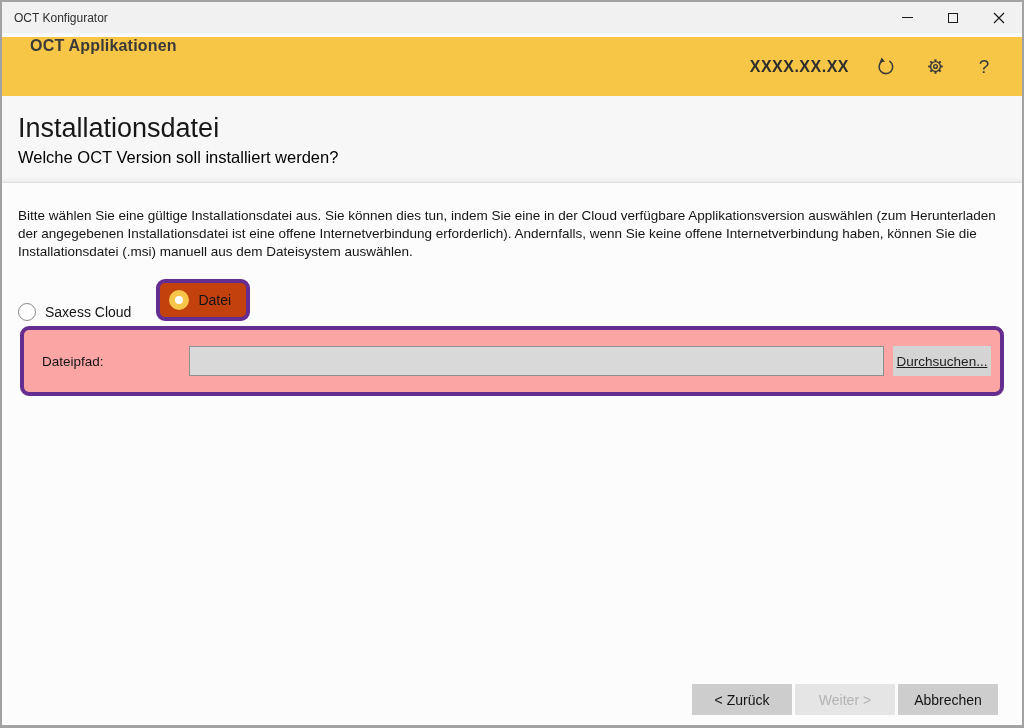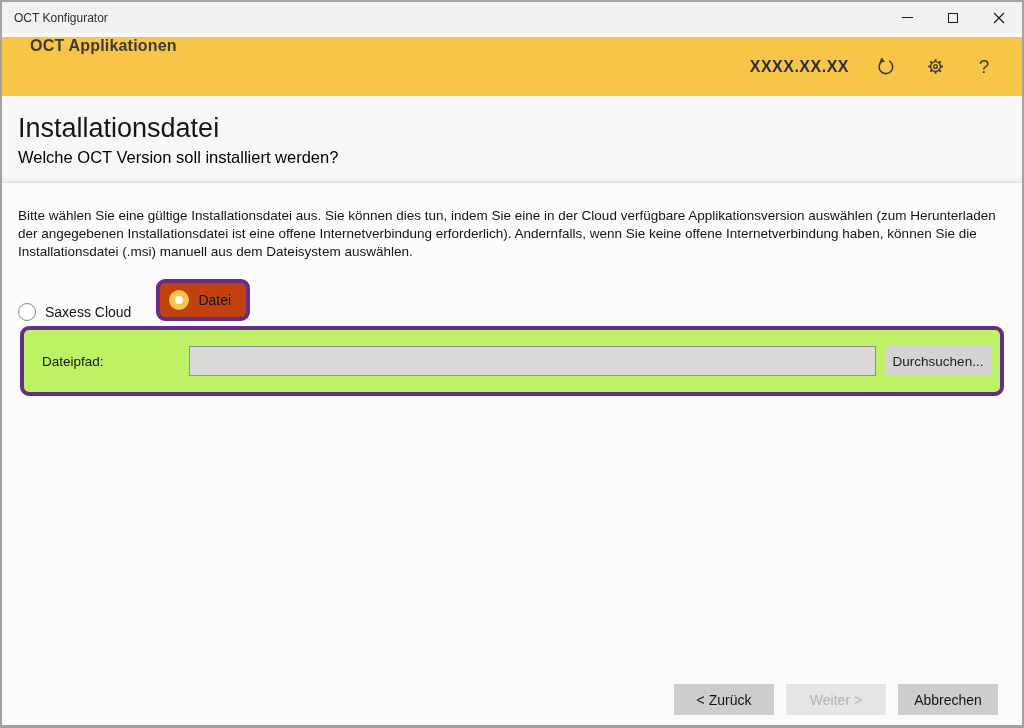--- a/index.html
+++ b/index.html
@@ -66,42 +66,43 @@
   .radio-circle-selected {
     width:20px; height:20px; border-radius:50%; background:#f6c54a; flex:none;
     display:flex; align-items:center; justify-content:center;
   }
   .radio-dot { width:8px; height:8px; border-radius:50%; background:#ffffff; }
 
   .file-panel {
     margin:5px 2px 0 2px;
     height:70px;
     border:4px solid #662d91; border-radius:9px;
-    background:#bef264;
+    background:#fca5a5;
     display:flex; align-items:center;
     padding:0 9px 0 18px;
   }
   .file-label { width:147px; flex:none; font-size:13.5px; color:#141414; }
   .file-input {
     flex:1; height:30px;
     background:#d9d9d9; border:1px solid #8f8f8f;
     font-family:"Liberation Sans", sans-serif; font-size:13.5px; color:#333;
     padding:0 6px;
   }
   .browse-btn {
-    margin-left:9px; width:106px; height:30px; flex:none;
+    margin-left:9px; width:98px; height:30px; flex:none;
     background:#d4d4d4; border:none; border-radius:1px;
     font-family:"Liberation Sans", sans-serif; font-size:13.5px; color:#1c1c1c;
     cursor:default;
+    text-decoration:underline;
   }
 
   
   .footer-btns {
     position:absolute; right:24px; bottom:10px;
-    display:flex; gap:12px;
+    display:flex; gap:3px;
   }
   .wiz-btn {
     width:100px; height:31px;
     background:#cdcdcd; border:none; border-radius:1px;
     font-family:"Liberation Sans", sans-serif; font-size:14px; color:#141414;
     cursor:default;
   }
   .wiz-btn.disabled { background:#e5e5e5; color:#b4b4b4; }
 </style>
 </head>

